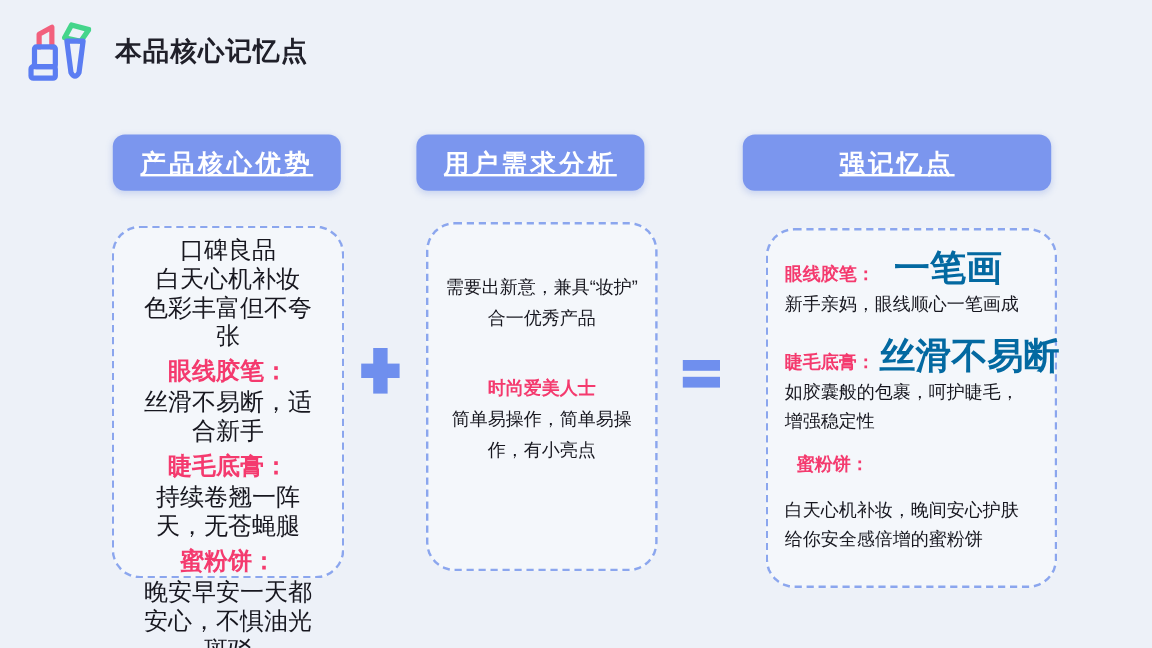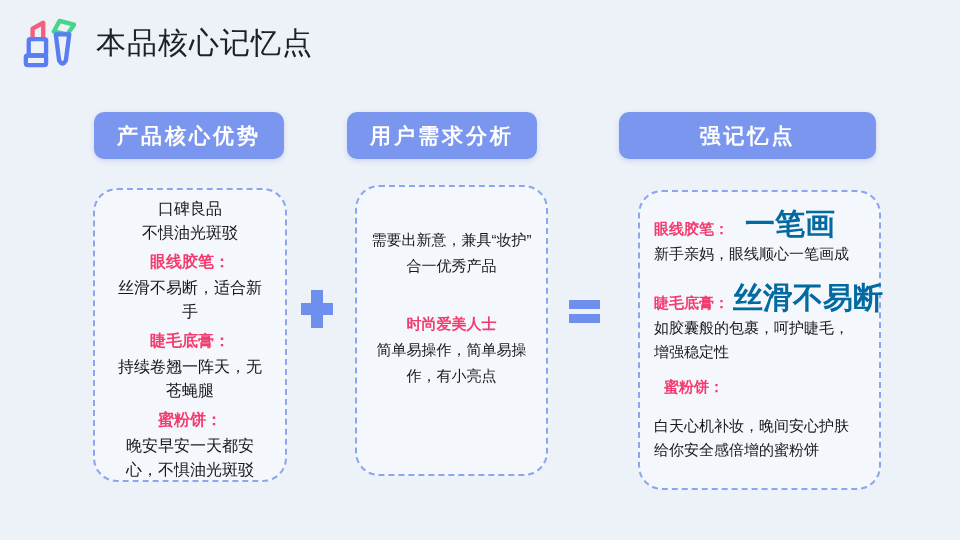--- a/index.html
+++ b/index.html
@@ -8,45 +8,46 @@
     background:#edf1f8;
     font-family:"Liberation Sans","DejaVu Sans",sans-serif;
     overflow:hidden;
   }
   .slide{position:relative;width:960px;height:540px;background:#edf1f8;}
 
   
   .title-row{position:absolute;left:22px;top:14px;display:flex;align-items:center;gap:20px;}
   .logo{width:54px;height:58px;display:block;}
   .page-title{
-    margin:0;font-size:30px;font-weight:normal;color:#20202a;letter-spacing:1px;
+    margin:0;font-size:22px;font-weight:bold;color:#20202a;letter-spacing:1px;
   }
 
   
   .pill{
     position:absolute;top:112px;height:47px;
     background:#7b96ee;border-radius:10px;
     color:#ffffff;font-weight:bold;font-size:21px;letter-spacing:3px;
     display:flex;align-items:center;justify-content:center;
     box-shadow:0 2px 5px rgba(100,130,220,.25);
+    text-decoration:underline;
   }
   .pill1{left:94px;width:190px;}
   .pill2{left:347px;width:190px;}
   .pill3{left:619px;width:257px;}
 
   
   .box{
     position:absolute;box-sizing:border-box;
     border:2px dashed #8ba6ee;border-radius:24px;
     background:#f4f7fb;color:#17171f;
   }
   .box p{margin:0;}
   .lbl{color:#f43a6e;font-weight:bold;}
 
-  .box1{left:93px;top:188px;width:194px;height:294px;padding:7px 16px 0;text-align:center;font-size:16px;}
+  .box1{left:93px;top:188px;width:194px;height:294px;padding:7px 16px 0;text-align:center;font-size:20px;}
   .box1 p{line-height:24px;}
   .box1 .lbl{margin:5px 0 2px;}
 
   .box2{left:355px;top:185px;width:193px;height:291px;padding:40px 11px 0;text-align:center;font-size:15px;box-sizing:border-box;}
   .box2 p{line-height:26px;}
   .box2 .gap{margin-top:32px;}
 
   .box3{left:638px;top:190px;width:243px;height:300px;padding:14px 14px 0;font-size:15px;}
   .hrow{display:flex;align-items:baseline;height:36px;}
   .lbl3{color:#f43a6e;font-weight:bold;font-size:15px;flex:none;}
@@ -86,21 +87,22 @@
     </svg>
     <h1 class="page-title">本品核心记忆点</h1>
   </header>
 
   <div class="pill pill1">产品核心优势</div>
   <div class="pill pill2">用户需求分析</div>
   <div class="pill pill3">强记忆点</div>
 
   <section class="box box1">
     <p>口碑良品</p>
-    <p>不惧油光斑驳</p>
+    <p>白天心机补妆</p>
+    <p>色彩丰富但不夸张</p>
     <p class="lbl">眼线胶笔：</p>
     <p>丝滑不易断，适合新手</p>
     <p class="lbl">睫毛底膏：</p>
     <p>持续卷翘一阵天，无苍蝇腿</p>
     <p class="lbl">蜜粉饼：</p>
     <p>晚安早安一天都安心，不惧油光斑驳</p>
   </section>
 
   <div class="op plus">
     <span class="ph"></span>

